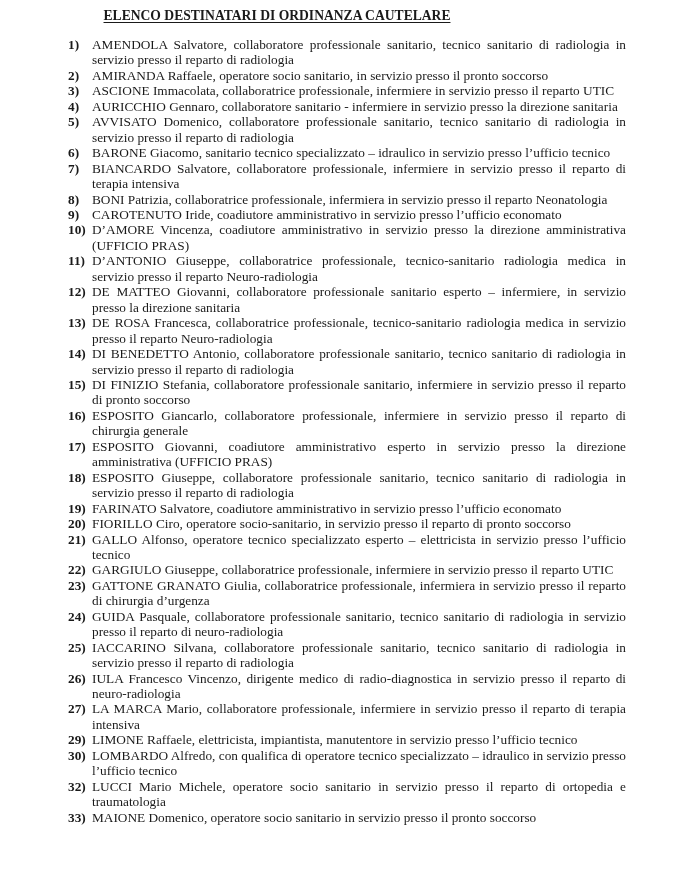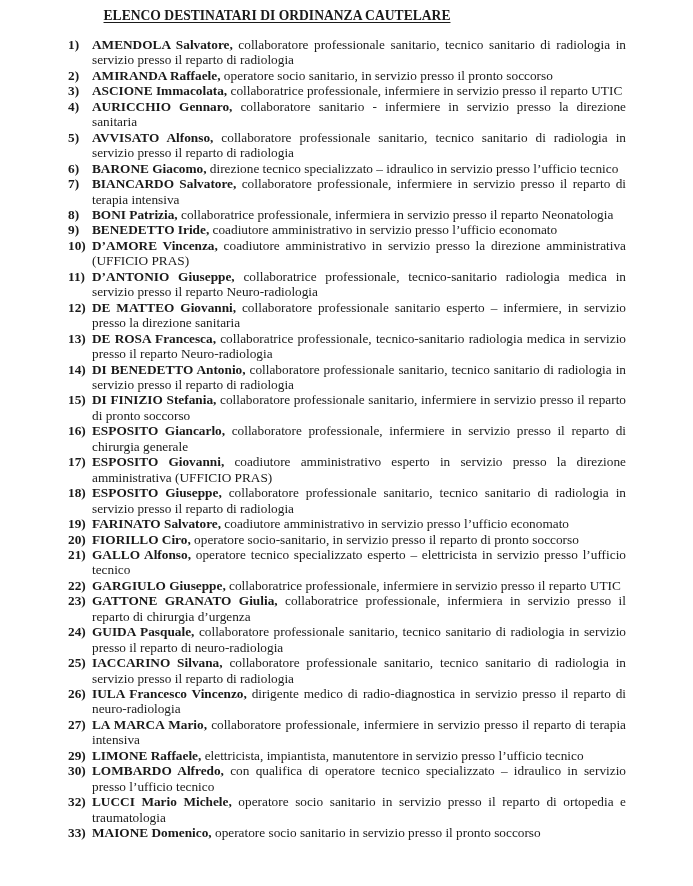--- a/index.html
+++ b/index.html
@@ -14,39 +14,39 @@
     text-align: center; font-weight: bold; font-size: 13.6px;
   }
   .title span { text-decoration: underline; text-underline-offset: 2px; }
   .list { position: absolute; top: 37px; left: 68px; width: 558px; margin: 0; padding: 0; list-style: none; }
   .item {
     position: relative; padding-left: 24px;
     font-size: 13.3px; line-height: 15.45px;
     text-align: justify;
   }
   .item .num { position: absolute; left: 0; top: 0; font-weight: bold; }
-  .item .name { font-weight: bold; }
+  .item .name { font-weight: normal; }
 </style>
 </head>
 <body>
 
 <div class="page">
   <div class="title">
     <span>ELENCO DESTINATARI DI ORDINANZA CAUTELARE</span>
   </div>
   <ol class="list" id="recipient-list">
       <li class="item"><span class="num">1)</span><span class="name">AMENDOLA Salvatore,</span><span class="desc"> collaboratore professionale sanitario, tecnico sanitario di radiologia in servizio presso il reparto di radiologia</span></li>
       <li class="item"><span class="num">2)</span><span class="name">AMIRANDA Raffaele,</span><span class="desc"> operatore socio sanitario, in servizio presso il pronto soccorso</span></li>
       <li class="item"><span class="num">3)</span><span class="name">ASCIONE Immacolata,</span><span class="desc"> collaboratrice professionale, infermiere in servizio presso il reparto UTIC</span></li>
       <li class="item"><span class="num">4)</span><span class="name">AURICCHIO Gennaro,</span><span class="desc"> collaboratore sanitario - infermiere in servizio presso la direzione sanitaria</span></li>
-      <li class="item"><span class="num">5)</span><span class="name">AVVISATO Alfonso,</span><span class="desc"> collaboratore professionale sanitario, tecnico sanitario di radiologia in servizio presso il reparto di radiologia</span></li>
-      <li class="item"><span class="num">6)</span><span class="name">BARONE Giacomo,</span><span class="desc"> direzione tecnico specializzato – idraulico in servizio presso l’ufficio tecnico</span></li>
+      <li class="item"><span class="num">5)</span><span class="name">AVVISATO Domenico,</span><span class="desc"> collaboratore professionale sanitario, tecnico sanitario di radiologia in servizio presso il reparto di radiologia</span></li>
+      <li class="item"><span class="num">6)</span><span class="name">BARONE Giacomo,</span><span class="desc"> sanitario tecnico specializzato – idraulico in servizio presso l’ufficio tecnico</span></li>
       <li class="item"><span class="num">7)</span><span class="name">BIANCARDO Salvatore,</span><span class="desc"> collaboratore professionale, infermiere in servizio presso il reparto di terapia intensiva</span></li>
       <li class="item"><span class="num">8)</span><span class="name">BONI Patrizia,</span><span class="desc"> collaboratrice professionale, infermiera in servizio presso il reparto Neonatologia</span></li>
-      <li class="item"><span class="num">9)</span><span class="name">BENEDETTO Iride,</span><span class="desc"> coadiutore amministrativo in servizio presso l’ufficio economato</span></li>
+      <li class="item"><span class="num">9)</span><span class="name">CAROTENUTO Iride,</span><span class="desc"> coadiutore amministrativo in servizio presso l’ufficio economato</span></li>
       <li class="item"><span class="num">10)</span><span class="name">D’AMORE Vincenza,</span><span class="desc"> coadiutore amministrativo in servizio presso la direzione amministrativa (UFFICIO PRAS)</span></li>
       <li class="item"><span class="num">11)</span><span class="name">D’ANTONIO Giuseppe,</span><span class="desc"> collaboratrice professionale, tecnico-sanitario radiologia medica in servizio presso il reparto Neuro-radiologia</span></li>
       <li class="item"><span class="num">12)</span><span class="name">DE MATTEO Giovanni,</span><span class="desc"> collaboratore professionale sanitario esperto – infermiere, in servizio presso la direzione sanitaria</span></li>
       <li class="item"><span class="num">13)</span><span class="name">DE ROSA Francesca,</span><span class="desc"> collaboratrice professionale, tecnico-sanitario radiologia medica in servizio presso il reparto Neuro-radiologia</span></li>
       <li class="item"><span class="num">14)</span><span class="name">DI BENEDETTO Antonio,</span><span class="desc"> collaboratore professionale sanitario, tecnico sanitario di radiologia in servizio presso il reparto di radiologia</span></li>
       <li class="item"><span class="num">15)</span><span class="name">DI FINIZIO Stefania,</span><span class="desc"> collaboratore professionale sanitario, infermiere in servizio presso il reparto di pronto soccorso</span></li>
       <li class="item"><span class="num">16)</span><span class="name">ESPOSITO Giancarlo,</span><span class="desc"> collaboratore professionale, infermiere in servizio presso il reparto di chirurgia generale</span></li>
       <li class="item"><span class="num">17)</span><span class="name">ESPOSITO Giovanni,</span><span class="desc"> coadiutore amministrativo esperto in servizio presso la direzione amministrativa (UFFICIO PRAS)</span></li>
       <li class="item"><span class="num">18)</span><span class="name">ESPOSITO Giuseppe,</span><span class="desc"> collaboratore professionale sanitario, tecnico sanitario di radiologia in servizio presso il reparto di radiologia</span></li>
       <li class="item"><span class="num">19)</span><span class="name">FARINATO Salvatore,</span><span class="desc"> coadiutore amministrativo in servizio presso l’ufficio economato</span></li>

